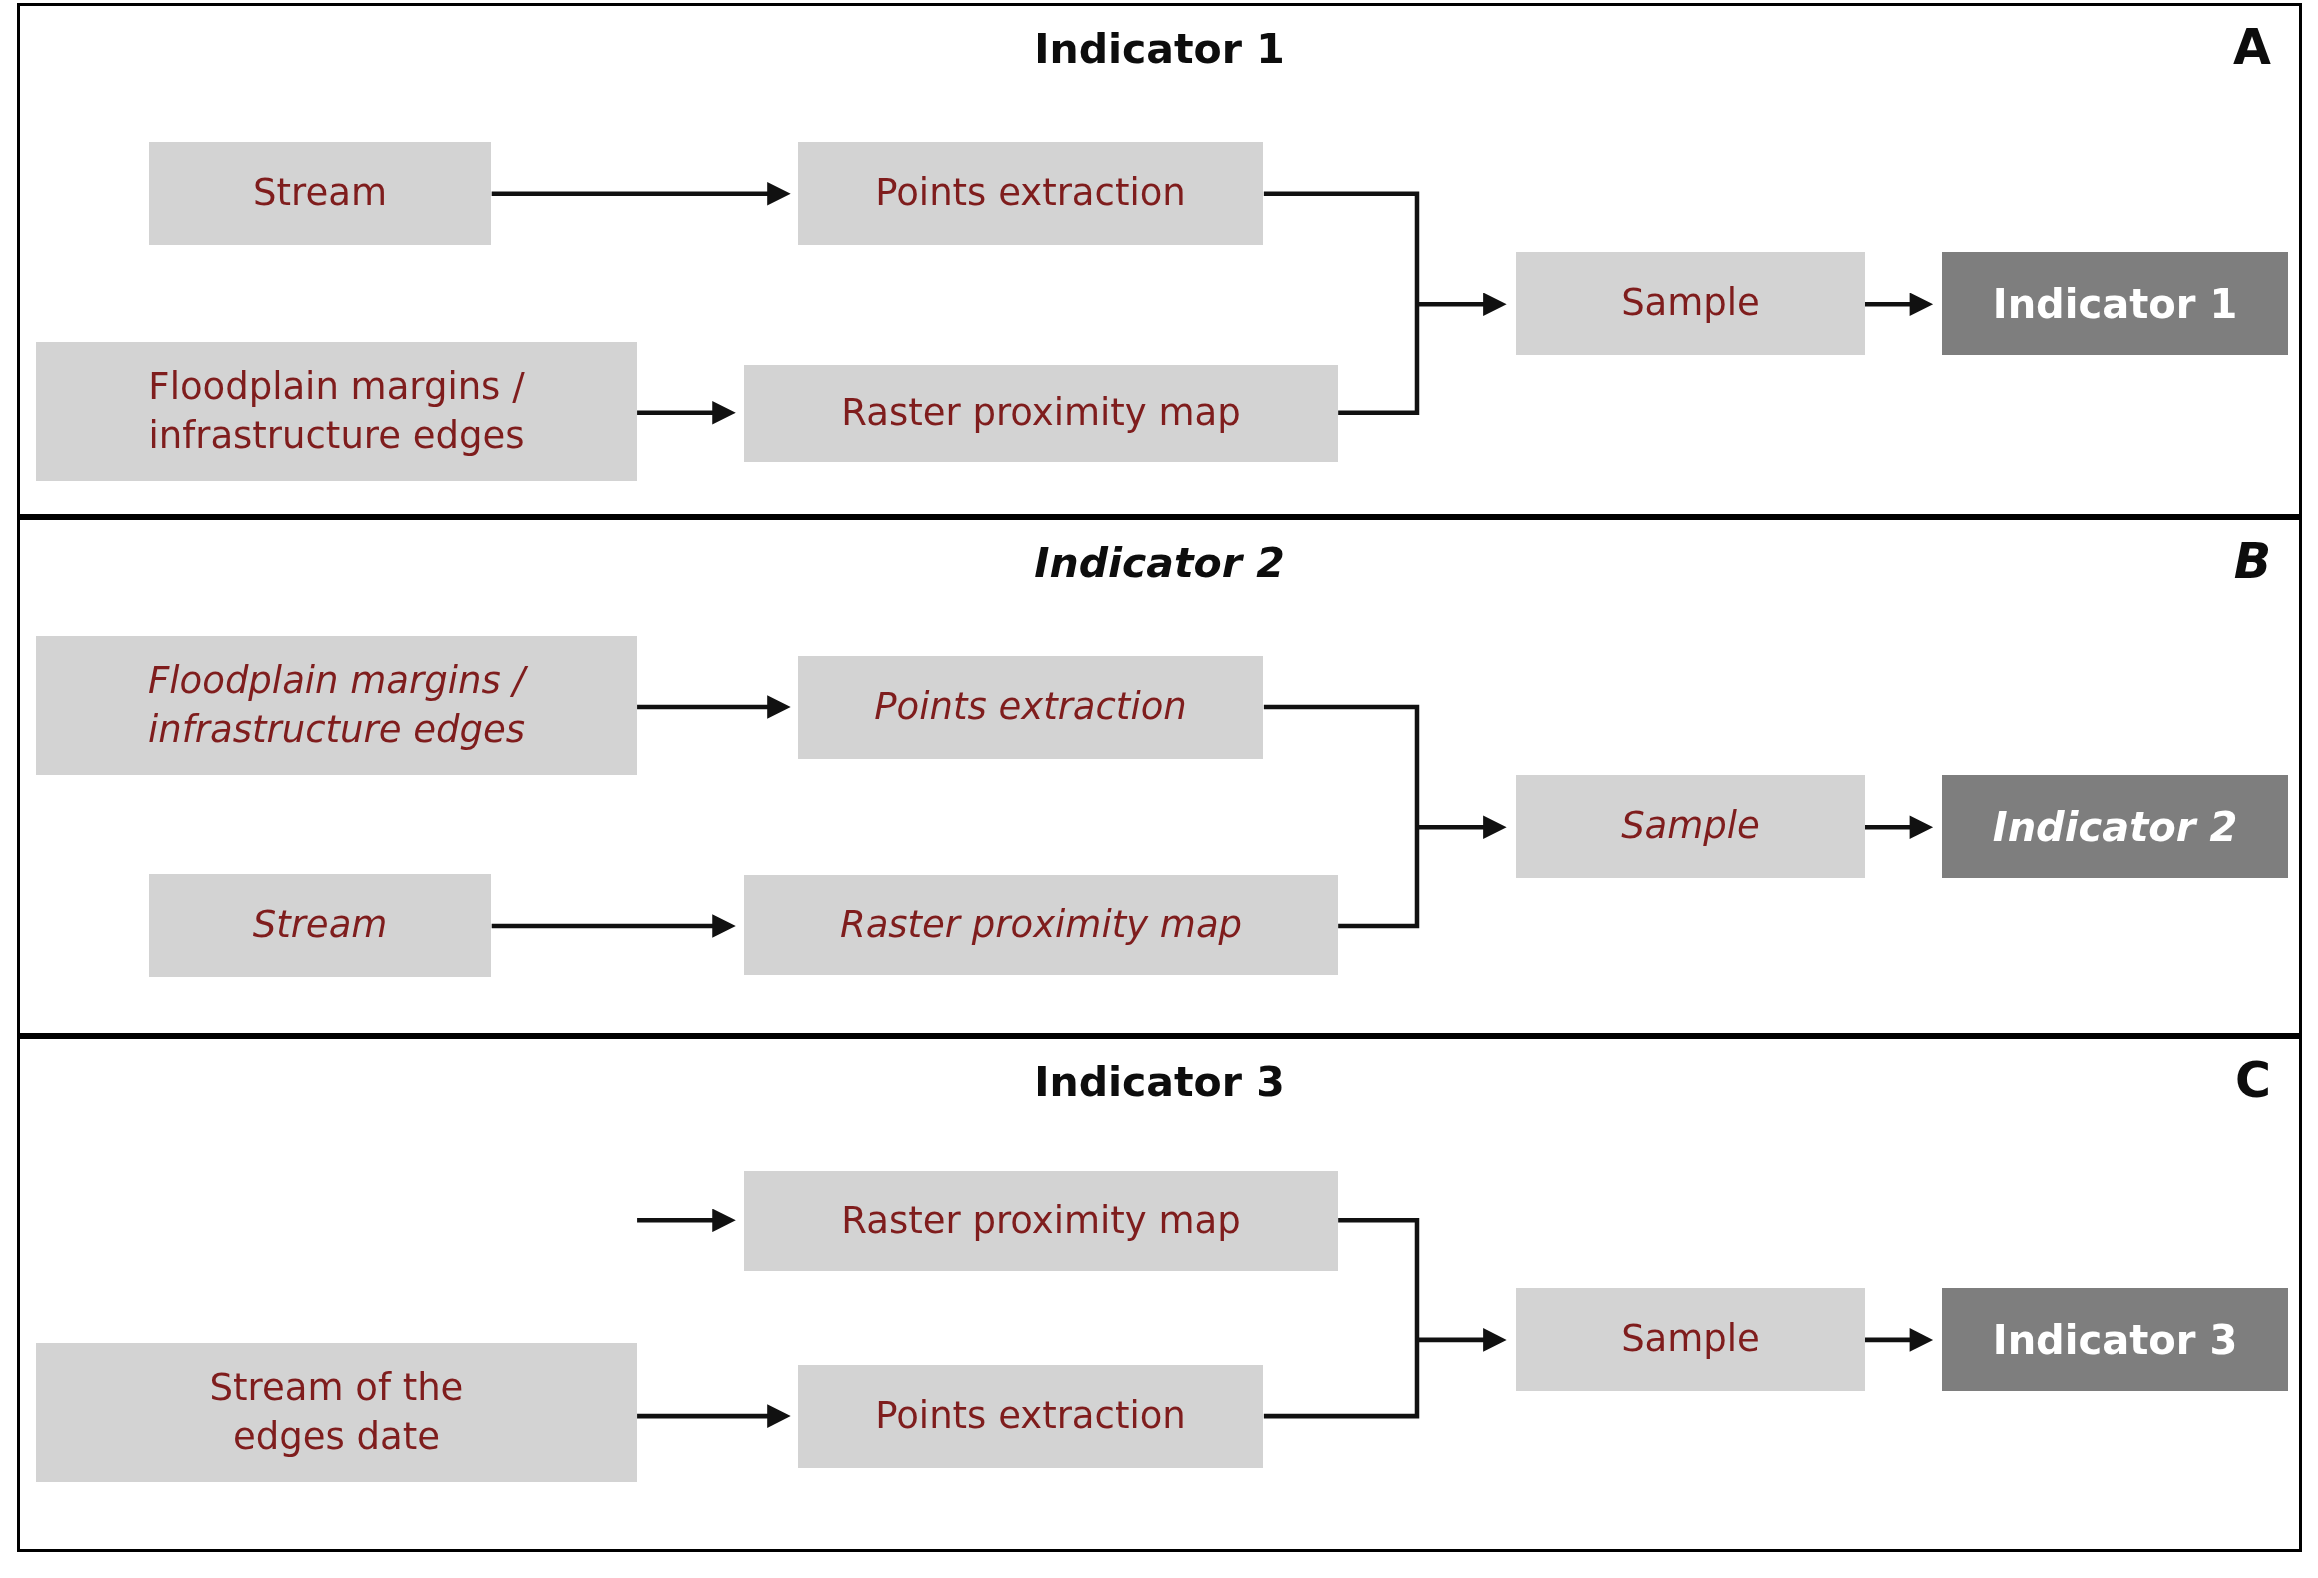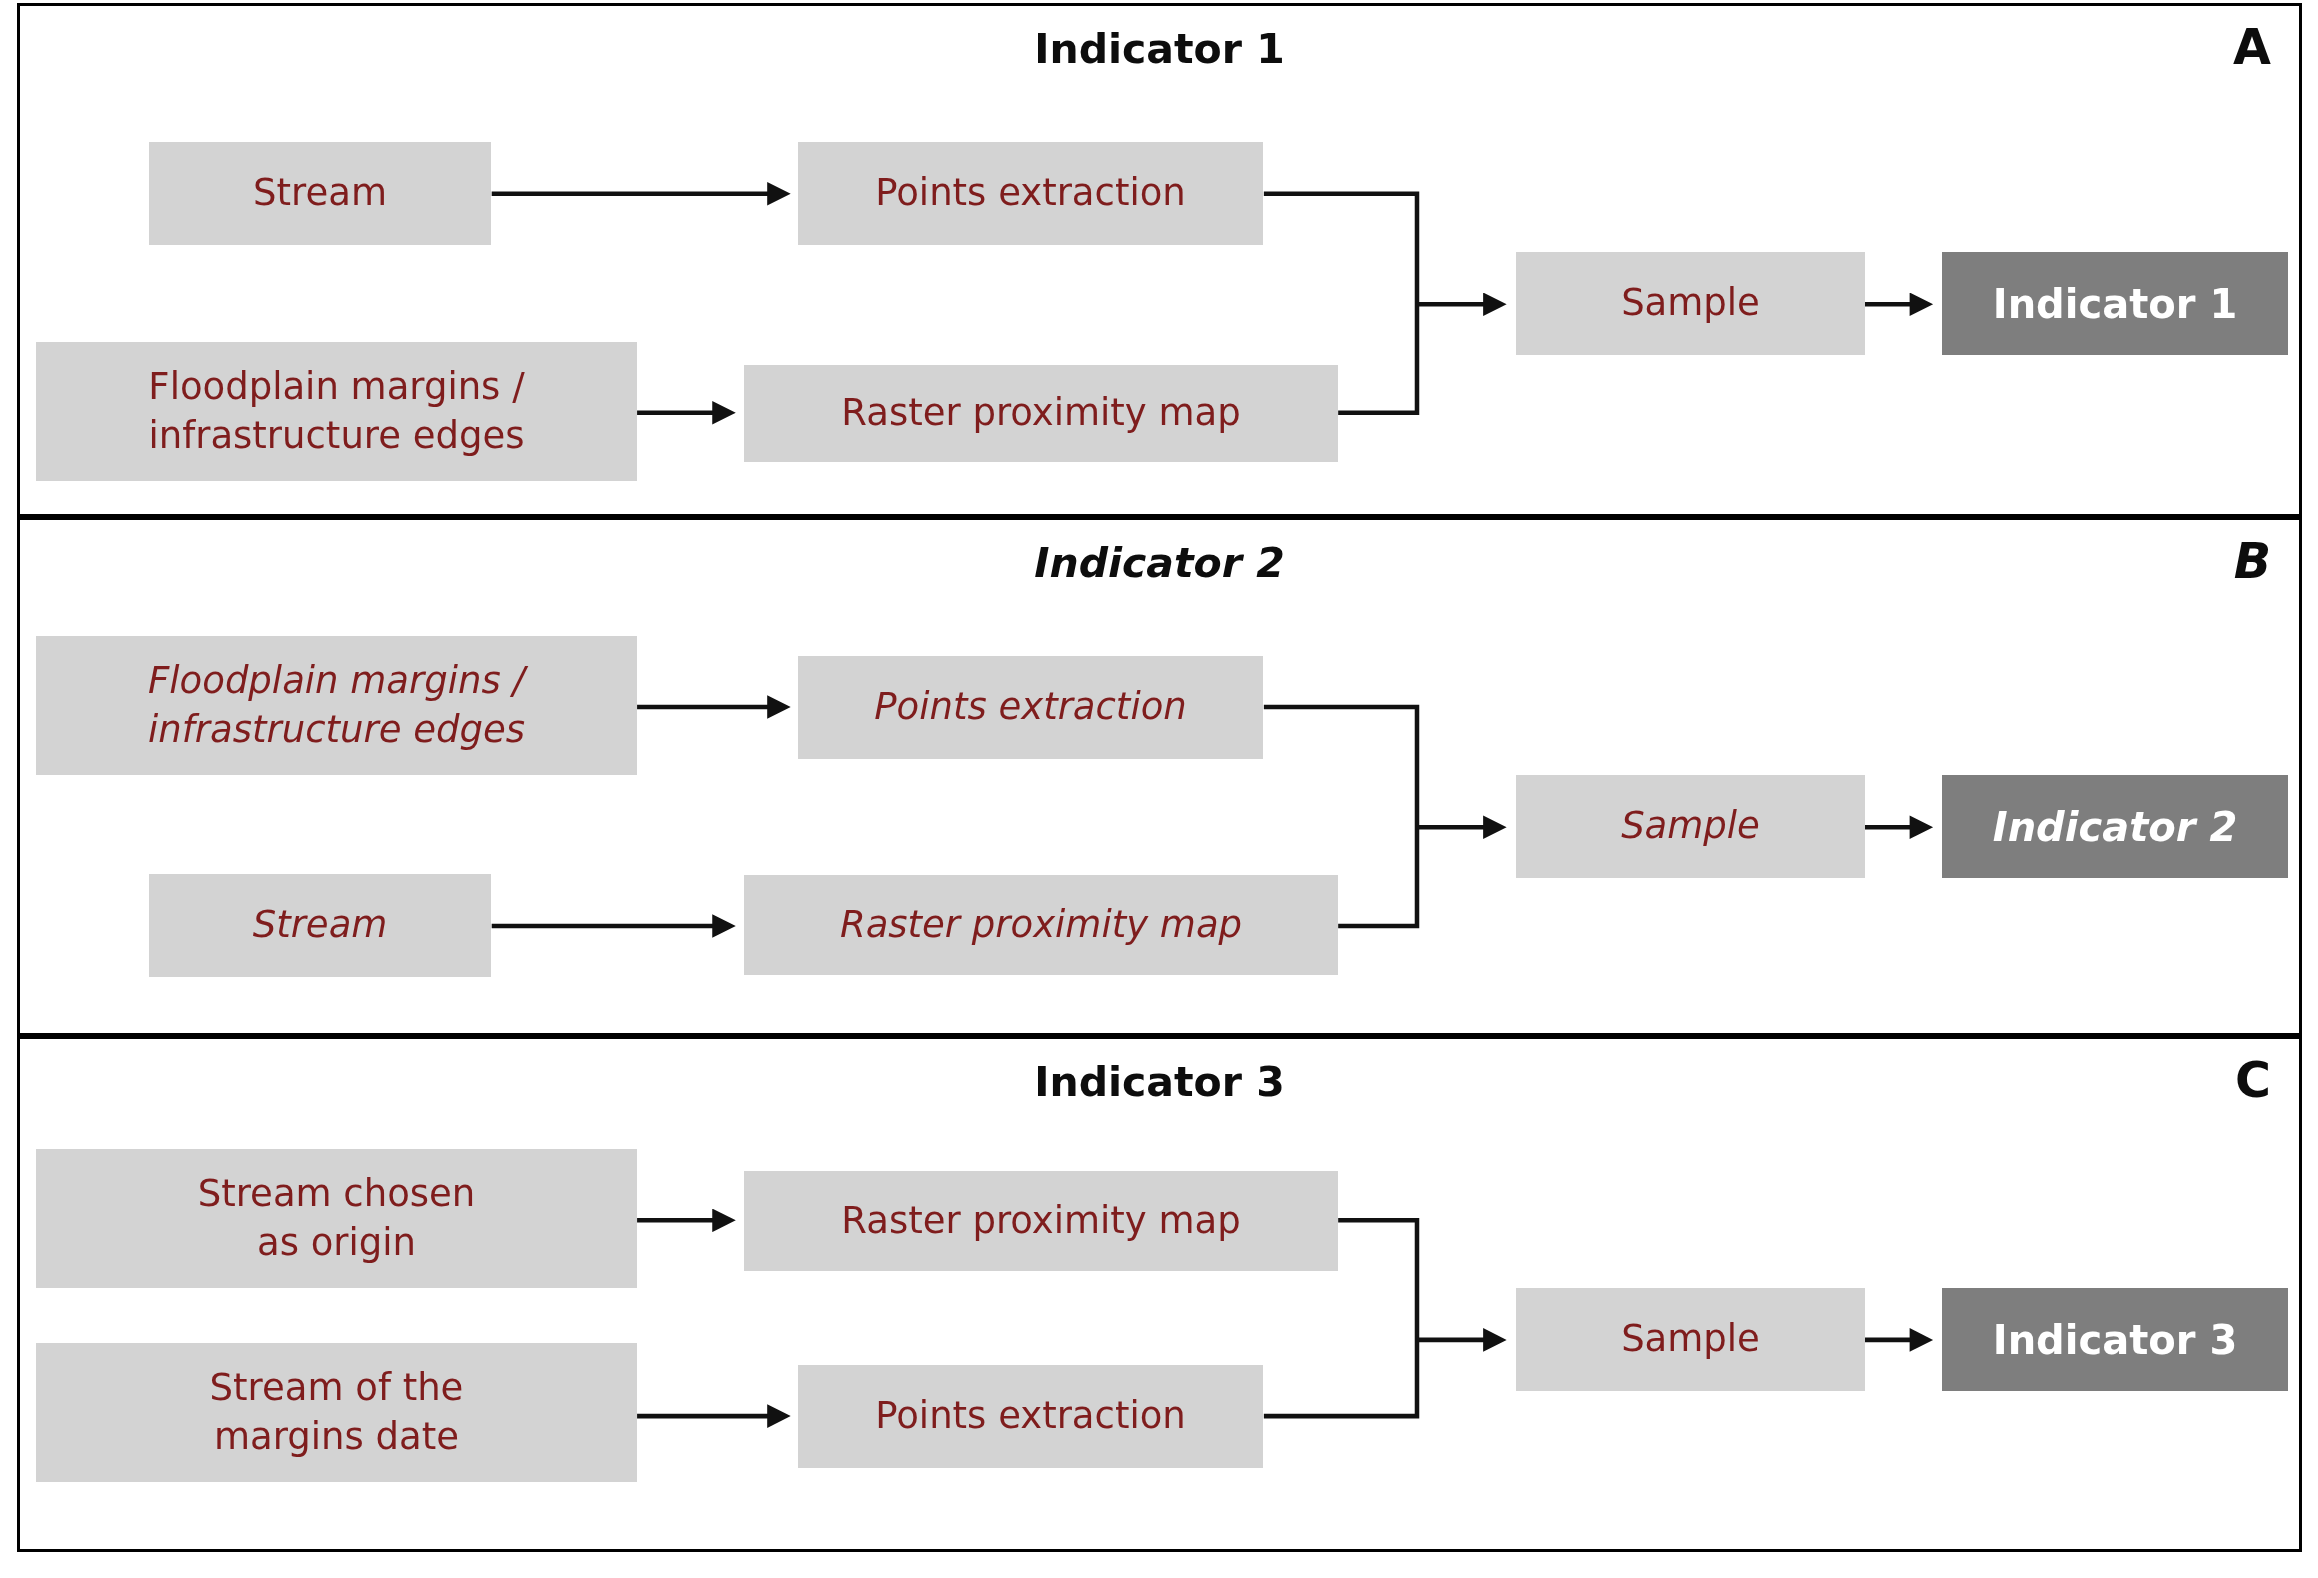--- a/index.html
+++ b/index.html
@@ -158,24 +158,22 @@
     <div class="corner-label">C</div>
 
     <svg class="connectors" viewBox="0 0 3527 788" width="2279" height="509">
       <path d="M955 280 L1075 280" marker-end="url(#ah)"></path>
       <path d="M955 583 L1160 583" marker-end="url(#ah)"></path>
       <path d="M2040 280 L2162 280 L2162 583 L1925 583"></path>
       <path d="M2162 465 L2268 465" marker-end="url(#ah)"></path>
       <path d="M2855 465 L2928 465" marker-end="url(#ah)"></path>
     </svg>
 
-    <div class="box input1">Stream chosen
-as origin</div>
     <div class="box process1">Raster proximity map</div>
     <div class="box input2">Stream of the
-margins date</div>
+edges date</div>
     <div class="box process2">Points extraction</div>
     <div class="box sample">Sample</div>
     <div class="box indicator">Indicator 3</div>
   </section>
 
 </div>
 
 
 </body></html>

